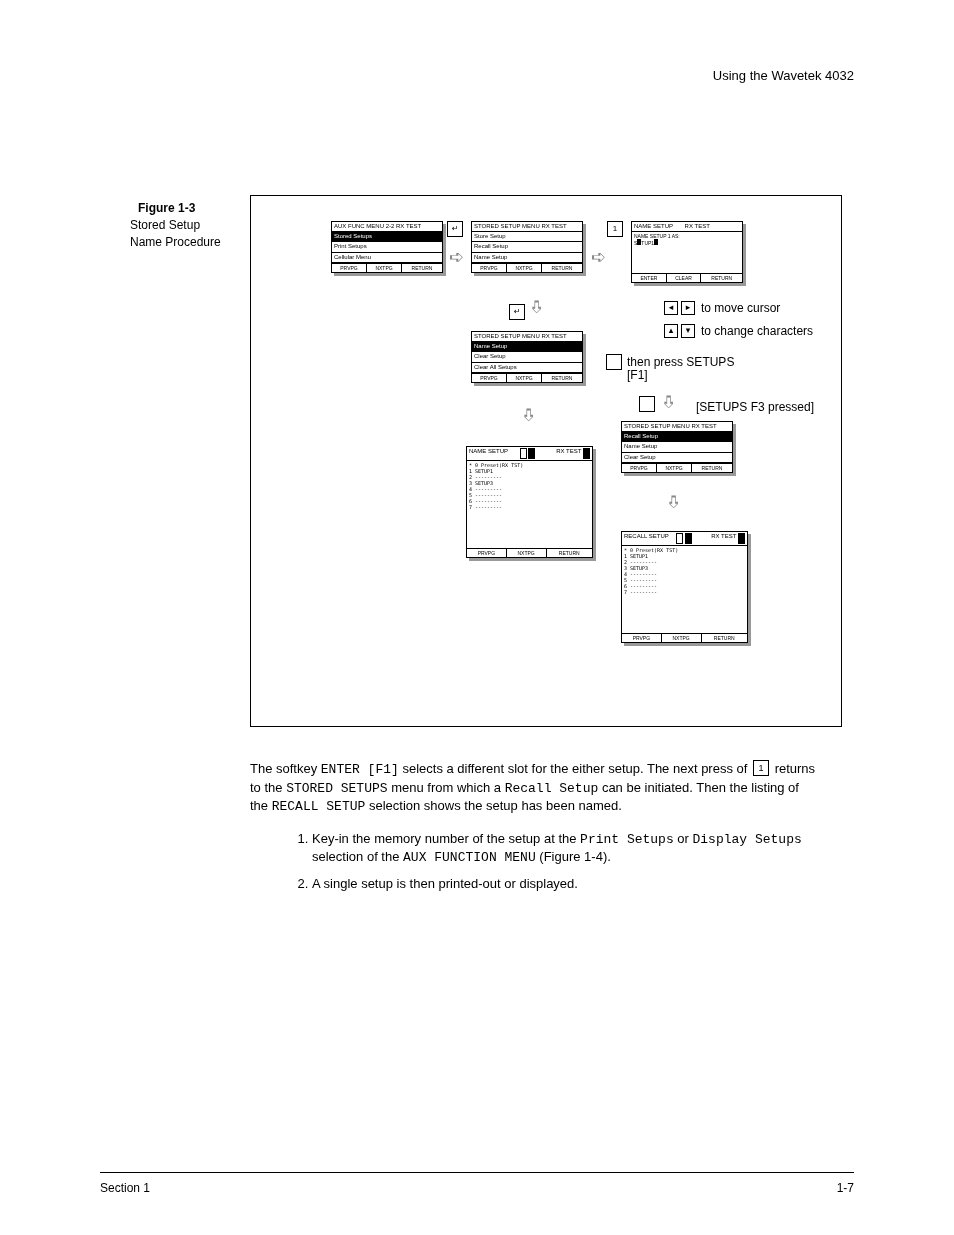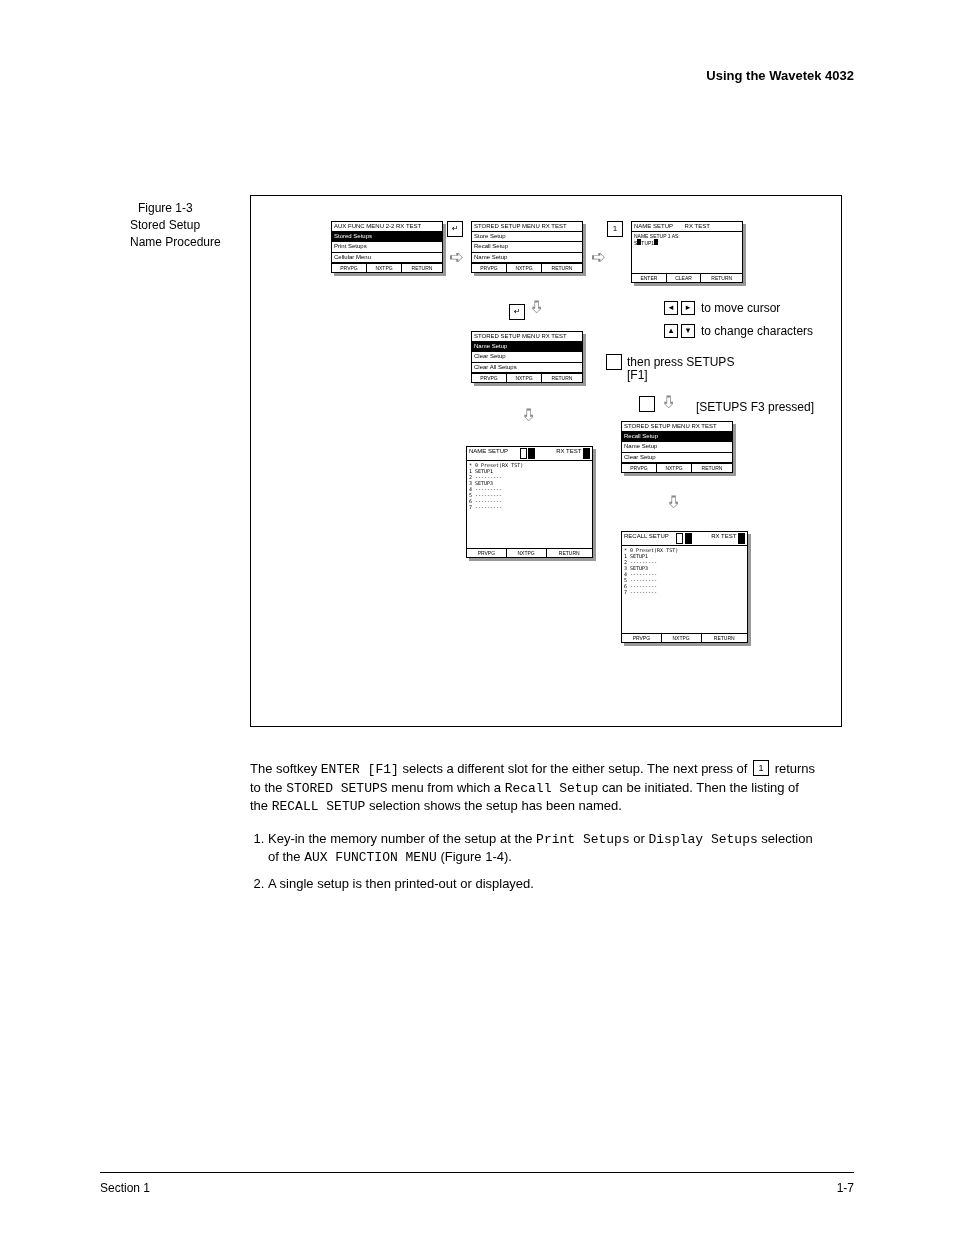--- a/index.html
+++ b/index.html
@@ -15,32 +15,31 @@
     width: 954px;
     height: 1235px;
     padding: 60px 90px 40px 130px;
     box-sizing: border-box;
   }
   .header-title {
     font-size: 13px;
     position: absolute;
     top: 68px;
     right: 100px;
-    font-weight: bold;
   }
   .side-caption {
     position: absolute;
     left: 130px;
     top: 200px;
     width: 100px;
     font-size: 12px;
     line-height: 1.4;
   }
   .side-caption .fig {
-    font-weight: normal;
+    font-weight: bold;
     display: block;
     padding-left: 8px;
   }
   .diagram-frame {
     position: absolute;
     top: 195px;
     left: 250px;
     width: 590px;
     height: 530px;
     border: 1px solid #000;
@@ -113,21 +112,21 @@
   .content {
     position: absolute;
     top: 760px;
     left: 250px;
     width: 570px;
     font-size: 13px;
     line-height: 1.35;
   }
   .content p { margin: 0 0 14px 0; }
   .content ol { margin: 0 0 12px 18px; padding: 0; }
-  .content ol li { margin-bottom: 8px; }
+  .content ol li { margin-bottom: 8px; margin-left: 44px; }
   .mono { font-family: "Courier New", monospace; }
   .inline-key {
     display: inline-block;
     border: 1px solid #000;
     width: 14px;
     height: 14px;
     font-size: 9px;
     text-align: center;
     line-height: 14px;
     vertical-align: text-bottom;

